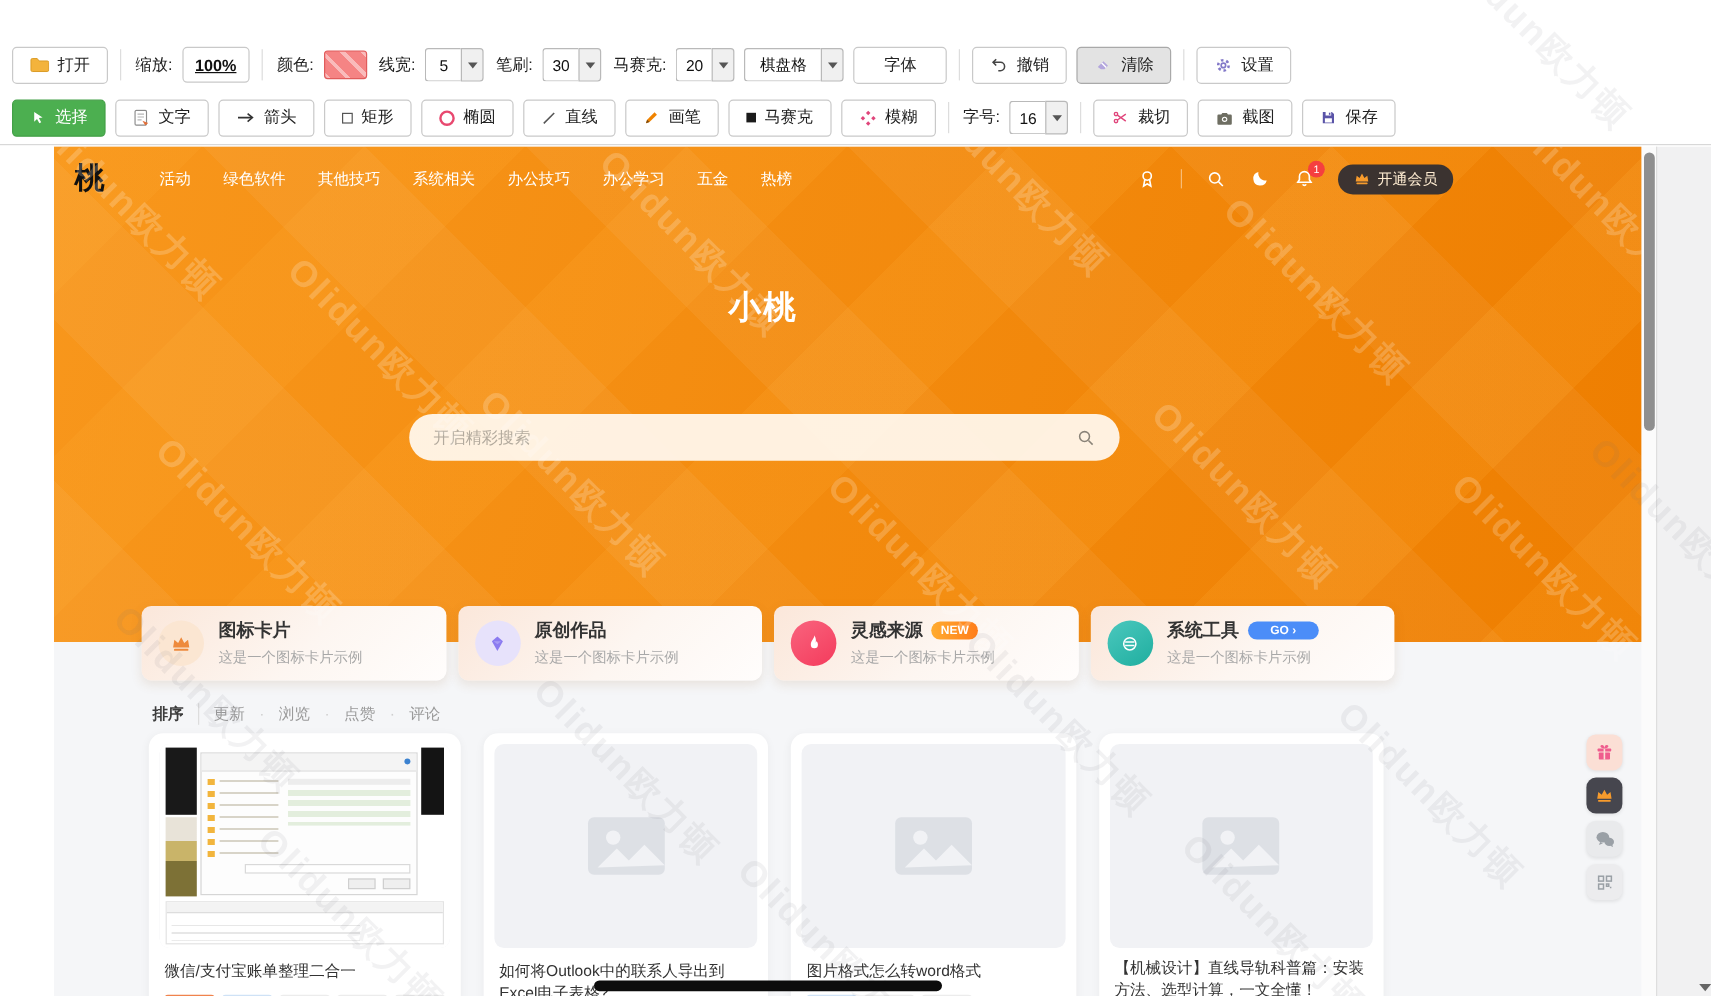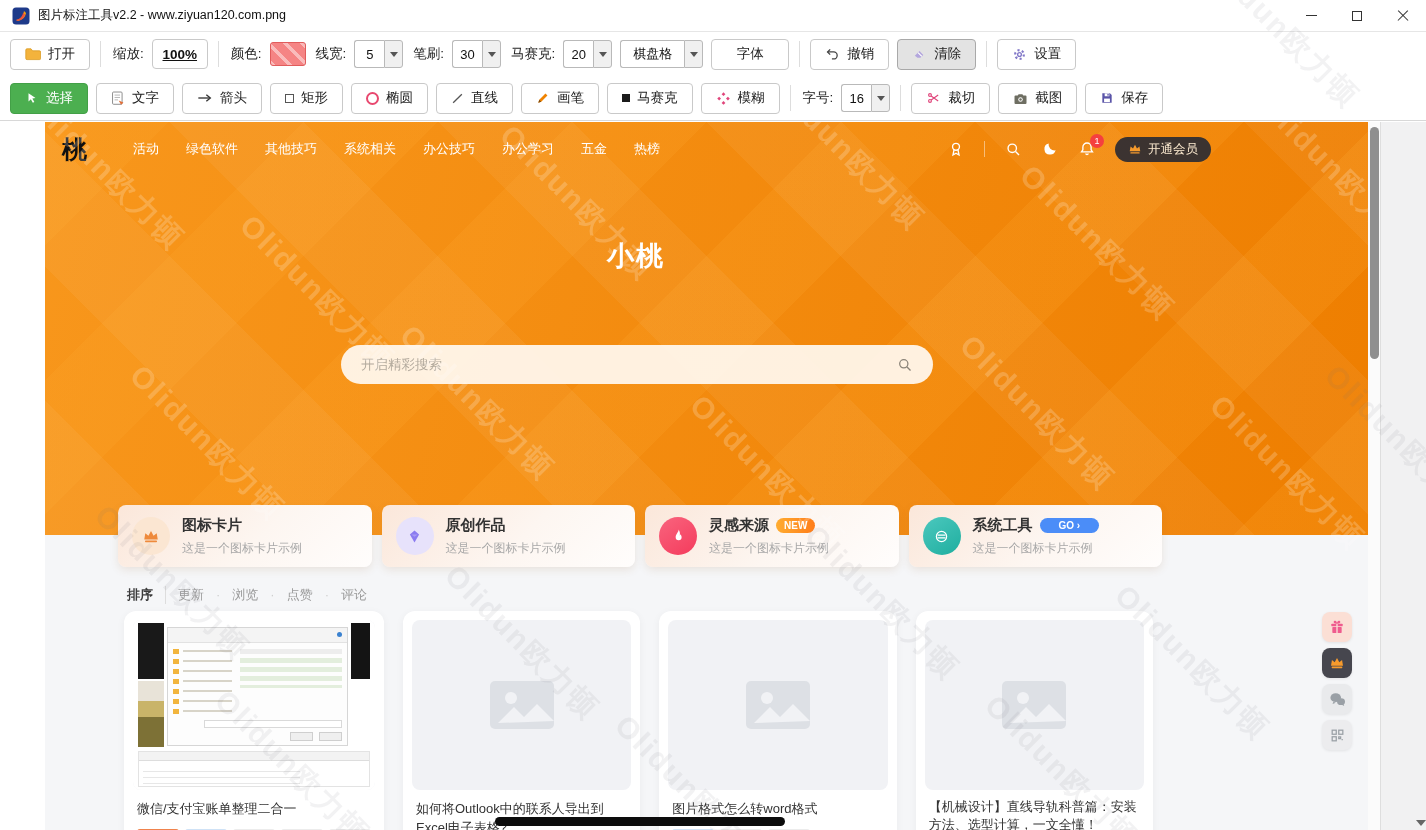--- a/index.html
+++ b/index.html
@@ -147,41 +147,20 @@
   .wm-w { color:rgba(255,255,255,.20); }
   .wm-g { color:rgba(110,110,120,.09); }
 
   svg { display:block; }
 </style>
 </head>
 <body>
 
 <div class="app">
 
-  <div class="titlebar">
-    <span class="app-icon">
-      <svg viewBox="0 0 18 18" width="18" height="18">
-          <rect x="0.5" y="0.5" width="17" height="17" rx="3.5" fill="#1e3a8a"></rect>
-          <path d="M4 13c5-1 7-4 8-9l2 2c-1 5-4 7-8 8z" fill="#f59e0b"></path>
-          <path d="M4 13c4-1 6-3 7-7l2 1.5c-1 4-3.5 5.5-7.5 6.5z" fill="#ef4444" opacity=".85"></path>
-        </svg>
-    </span>
-    <span class="win-title">图片标注工具v2.2 - www.ziyuan120.com.png</span>
-    <div class="wincontrols">
-      <span class="wc">
-          <i class="glyph-min"></i>
-        </span>
-      <span class="wc">
-          <i class="glyph-max"></i>
-        </span>
-      <span class="wc">
-          <i class="glyph-x"></i>
-        </span>
-    </div>
-  </div>
 
   <div class="toolbar tb1">
     <button class="btn">
       <span class="ic">
           <svg width="16" height="14" viewBox="0 0 20 17">
             <path d="M1 3.5A1.5 1.5 0 0 1 2.5 2h5l2 2.5H18A1.5 1.5 0 0 1 19.5 6v8A1.5 1.5 0 0 1 18 15.5H2.5A1.5 1.5 0 0 1 1 14z" fill="#f3b33c" stroke="#d99a22"></path>
           </svg>
         </span>
       <span>打开</span>
     </button>

